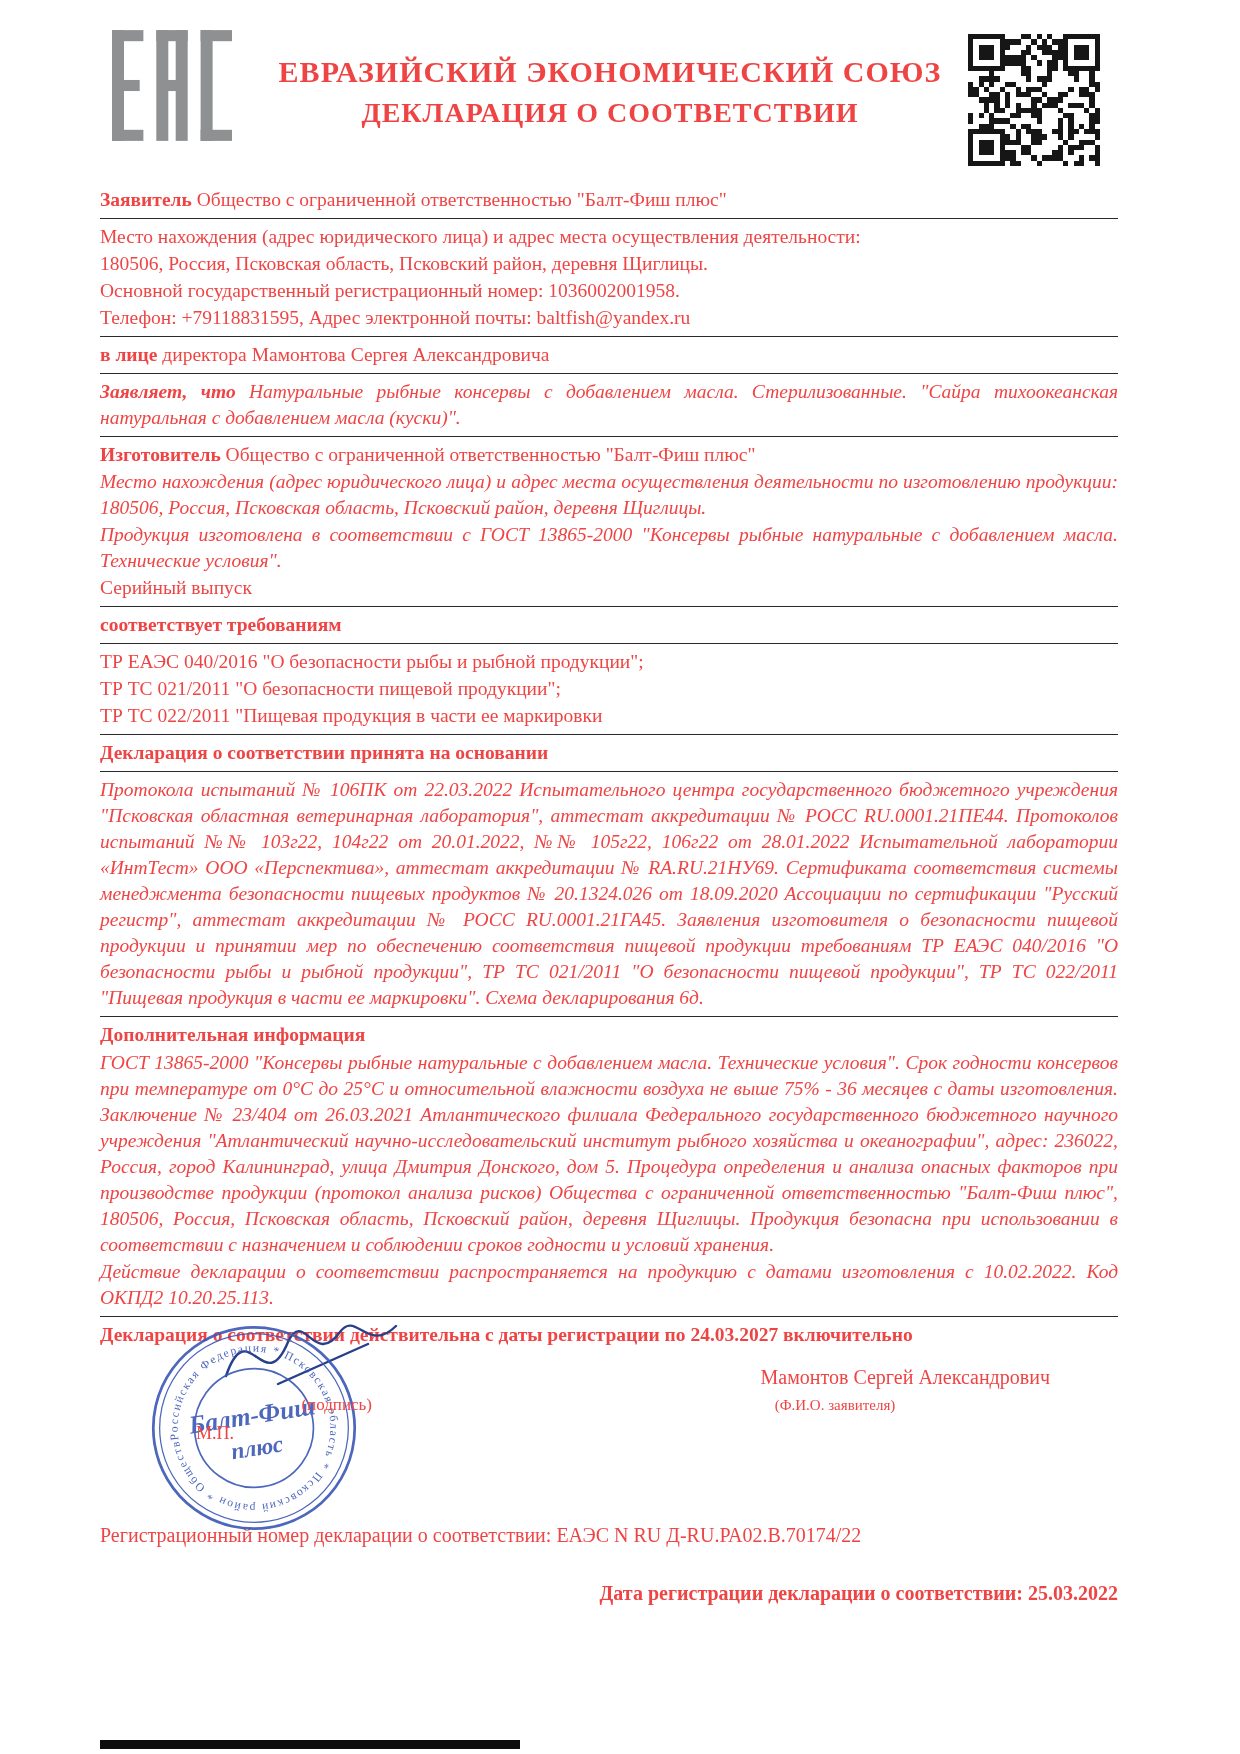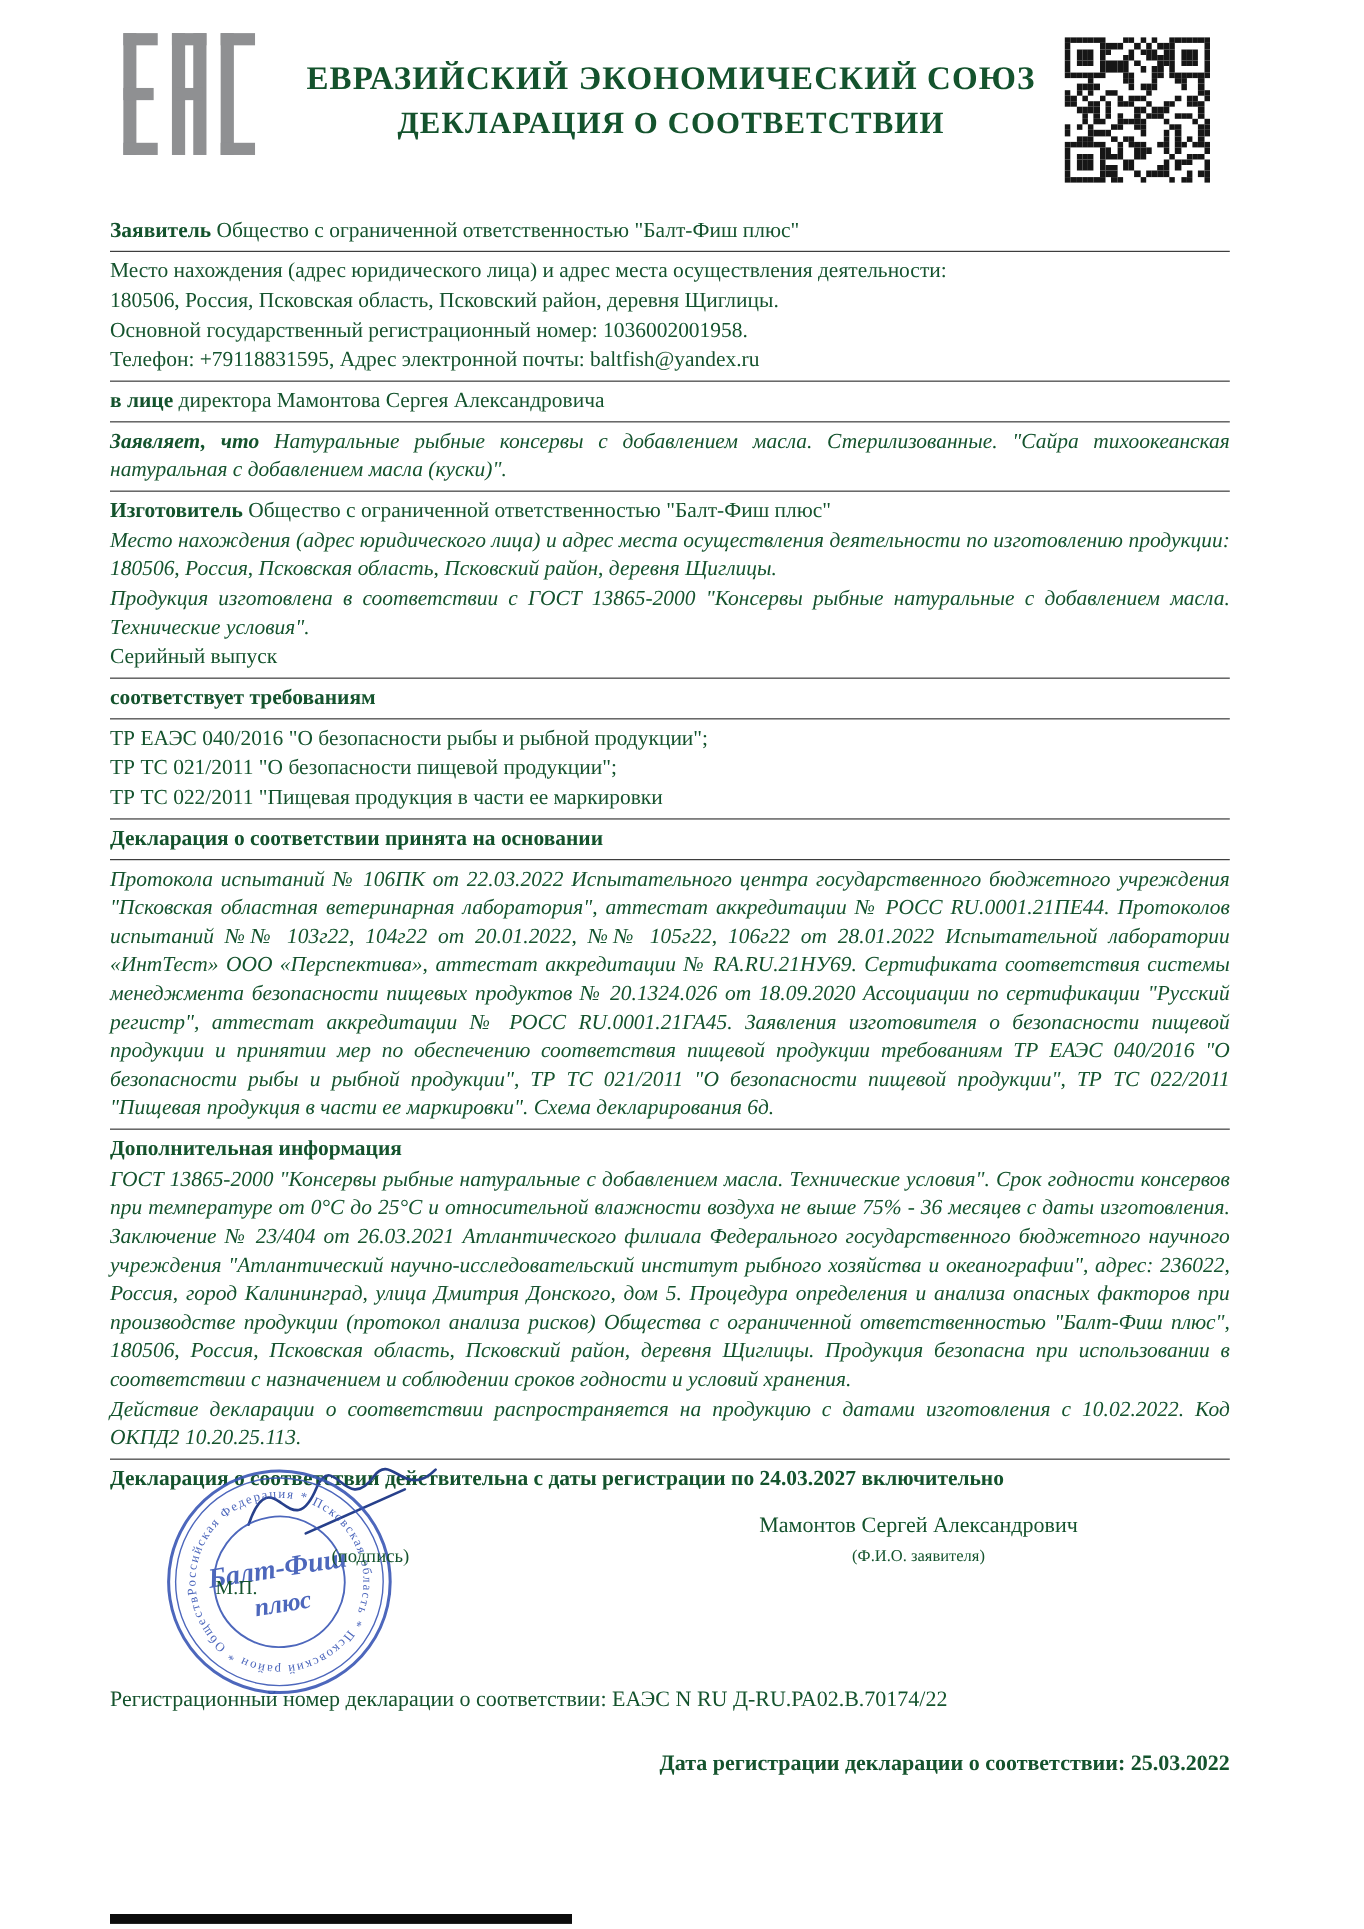--- a/index.html
+++ b/index.html
@@ -2,50 +2,50 @@
 <html><head>
 <meta charset="utf-8">
 <style>
   * { margin:0; padding:0; box-sizing:border-box; }
   html,body { background:#ffffff; }
   .page {
     position:relative;
     width:1240px; height:1754px;
     background:#fff;
     font-family:"Liberation Serif", serif;
-    color:#14532d;
+    color:#ef4444;
     overflow:hidden;
   }
   
   .eac-logo { position:absolute; left:112px; top:28px; width:120px; height:115px; }
   .doc-titles { position:absolute; left:250px; top:55px; width:720px; text-align:center; }
   .title1 { font-size:30px; font-weight:bold; letter-spacing:1px; }
   .title2 { font-size:28px; font-weight:bold; letter-spacing:1px; margin-top:8px; }
   .qr { position:absolute; left:968px; top:34px; width:132px; height:132px;
         display:grid; grid-template-columns:repeat(25,1fr); grid-template-rows:repeat(25,1fr);
         background:#fff; }
   .qm { background:transparent; }
   .qm.on { background:#161616; }
 
   
-  .body { position:absolute; left:100px; top:196px; width:1018px; font-size:19.5px; line-height:26px; }
+  .body { position:absolute; left:100px; top:186px; width:1018px; font-size:19.5px; line-height:26px; }
   .b { font-weight:bold; }
   .rule { border:none; border-top:1.6px solid #2a2a2a; margin:5px 0 5px 0; }
   p.line { margin:1px 0; }
   p.just { text-align:justify; margin:1px 0;font-style:italic; }
   .sec-label { font-weight:bold; margin:2px 0; }
 
   
   .sig-area { position:relative; height:148px; margin-top:8px; }
   .stamp { position:absolute; left:48px; top:-34px; width:212px; height:212px;
            transform:rotate(-9deg); opacity:.9; pointer-events:none; }
   .sig-scribble { position:absolute; left:118px; top:-52px; width:190px; height:100px; }
   .sig-caption { position:absolute; left:102px; top:36px; width:170px; text-align:right; font-size:17px; }
   .mp-label { position:absolute; left:96px; top:64px; font-size:18px; }
-  .fio-name { position:absolute; left:520px; top:8px; width:430px; text-align:center; font-size:20px; }
+  .fio-name { position:absolute; left:520px; top:8px; width:430px; text-align:right; font-size:20px; }
   .fio-caption { position:absolute; left:520px; top:36px; width:430px; text-align:center; font-size:15px; }
 
   .reg-line { font-weight:normal; font-size:20px; margin-top:18px; }
   .date-line { font-weight:bold; font-size:20px; margin-top:32px;text-align:right; }
 
   .footer-bar { position:absolute; left:100px; top:1740px; width:420px; height:9px; background:#0d0d0d; }
 </style>
 </head>
 <body>
 

